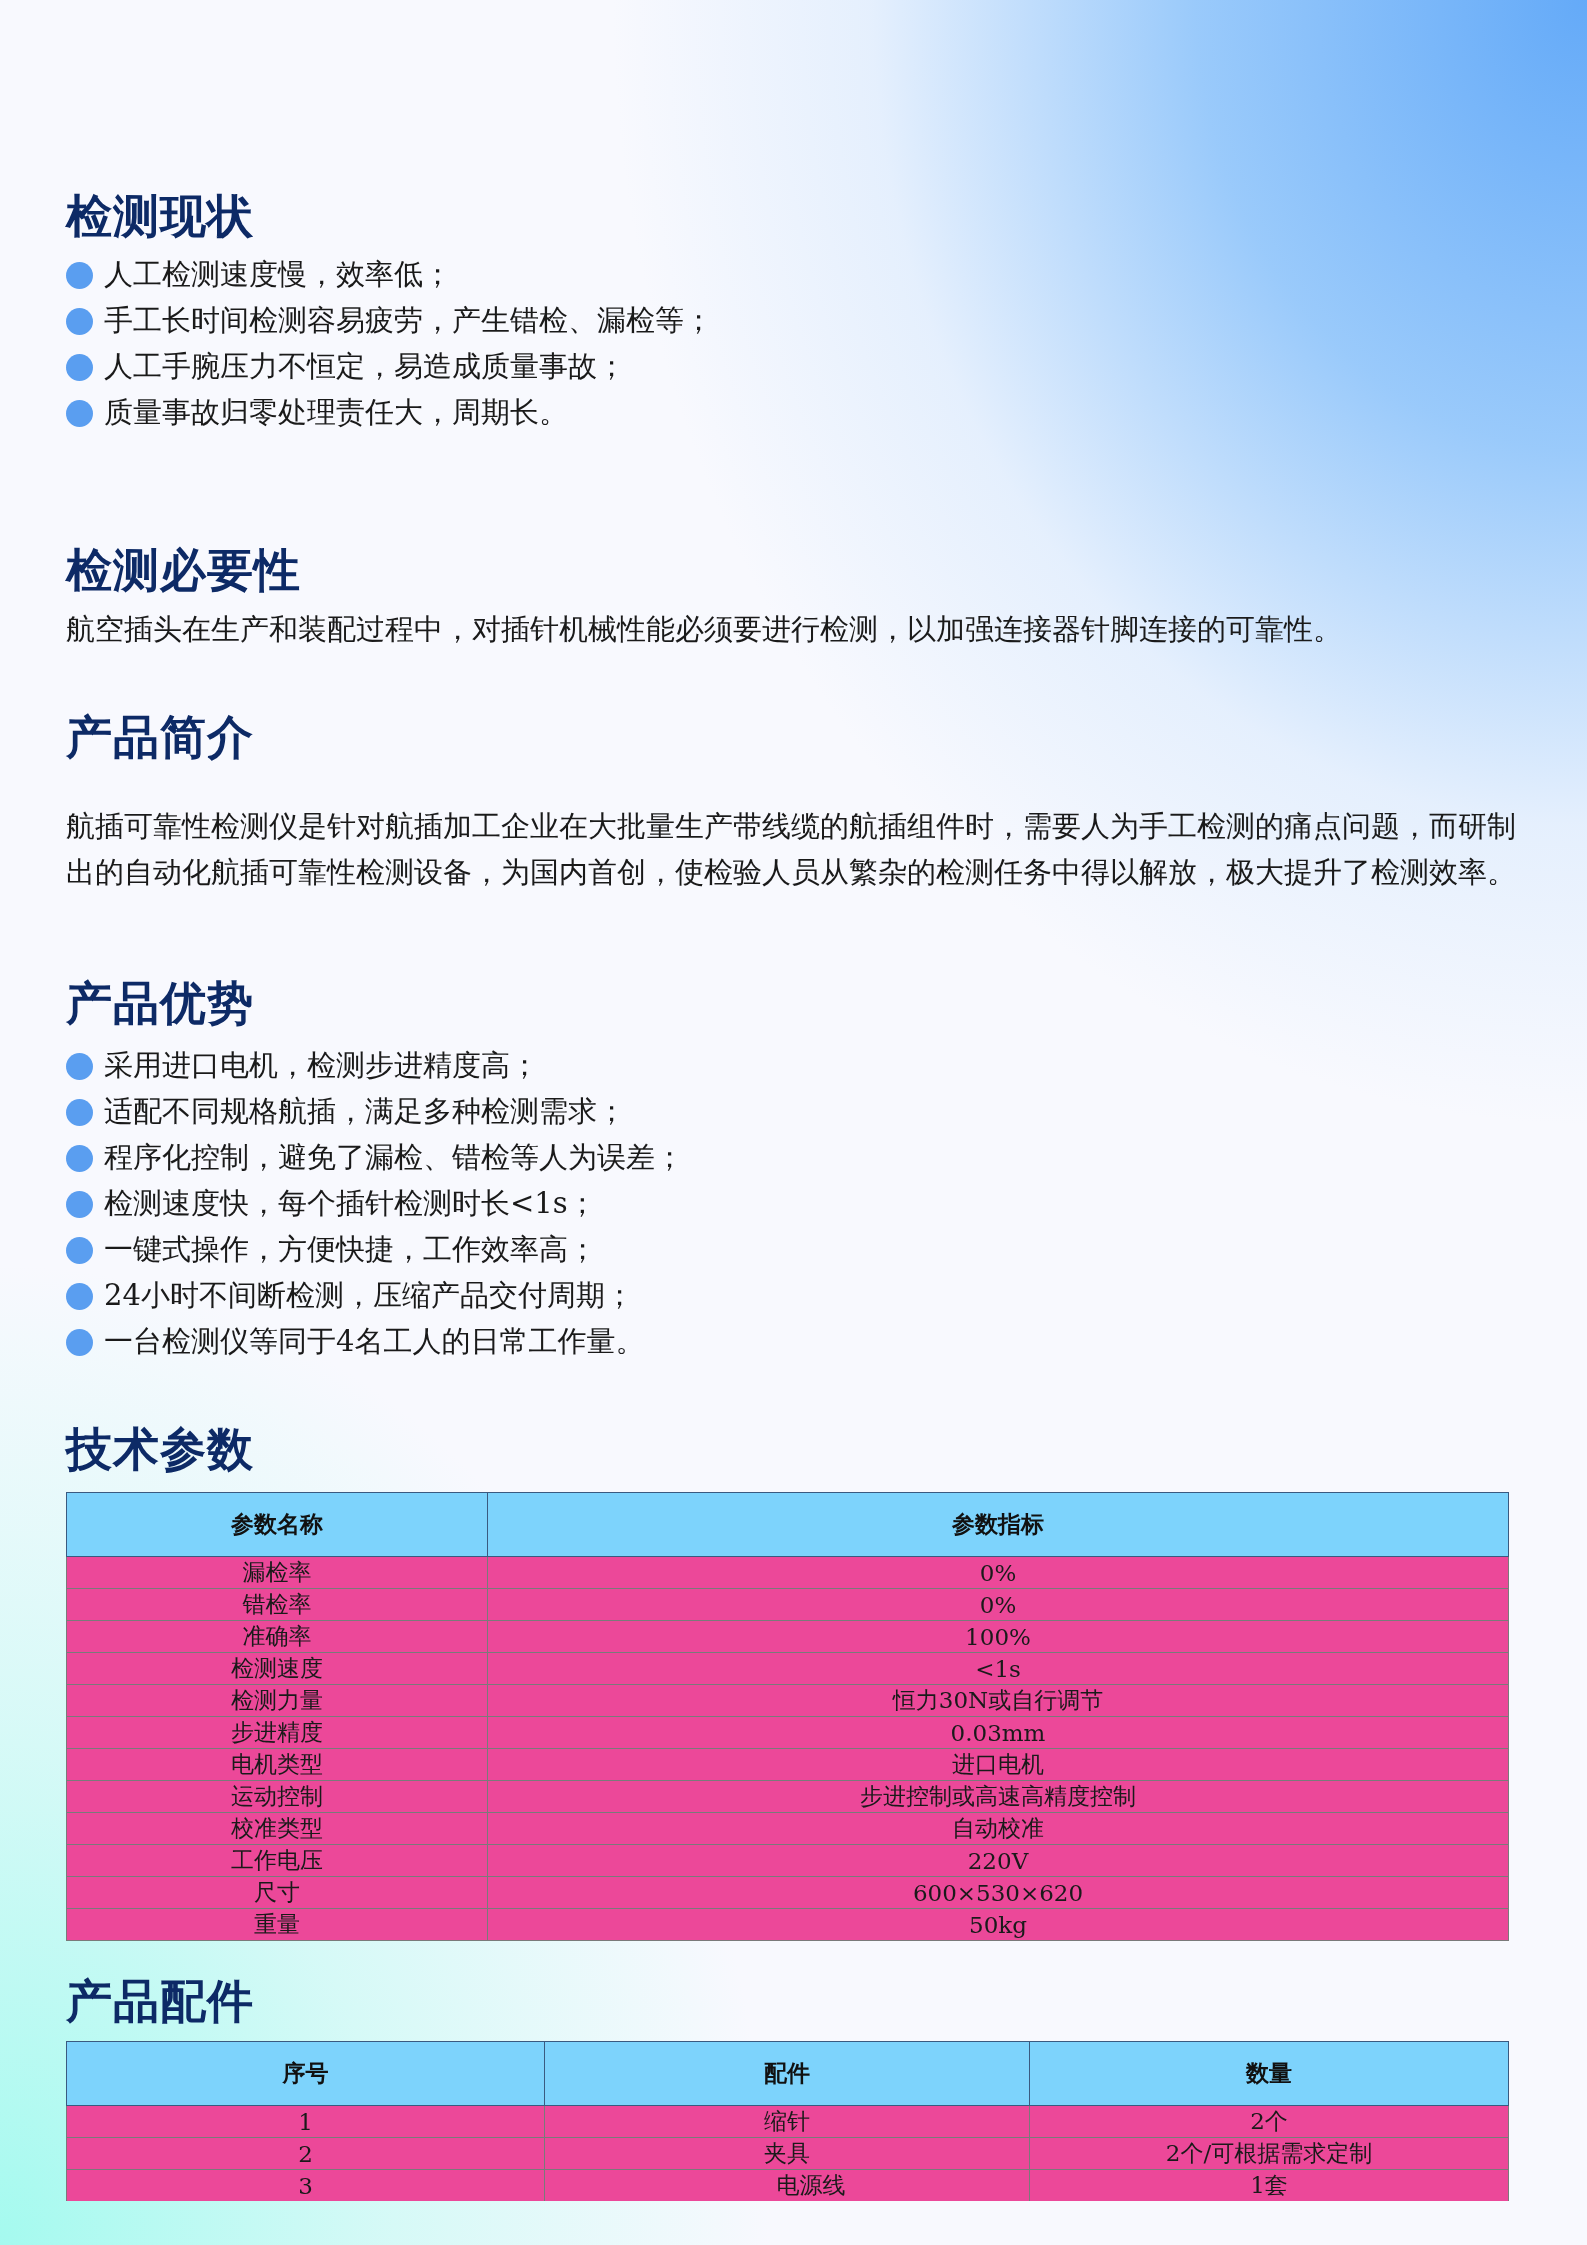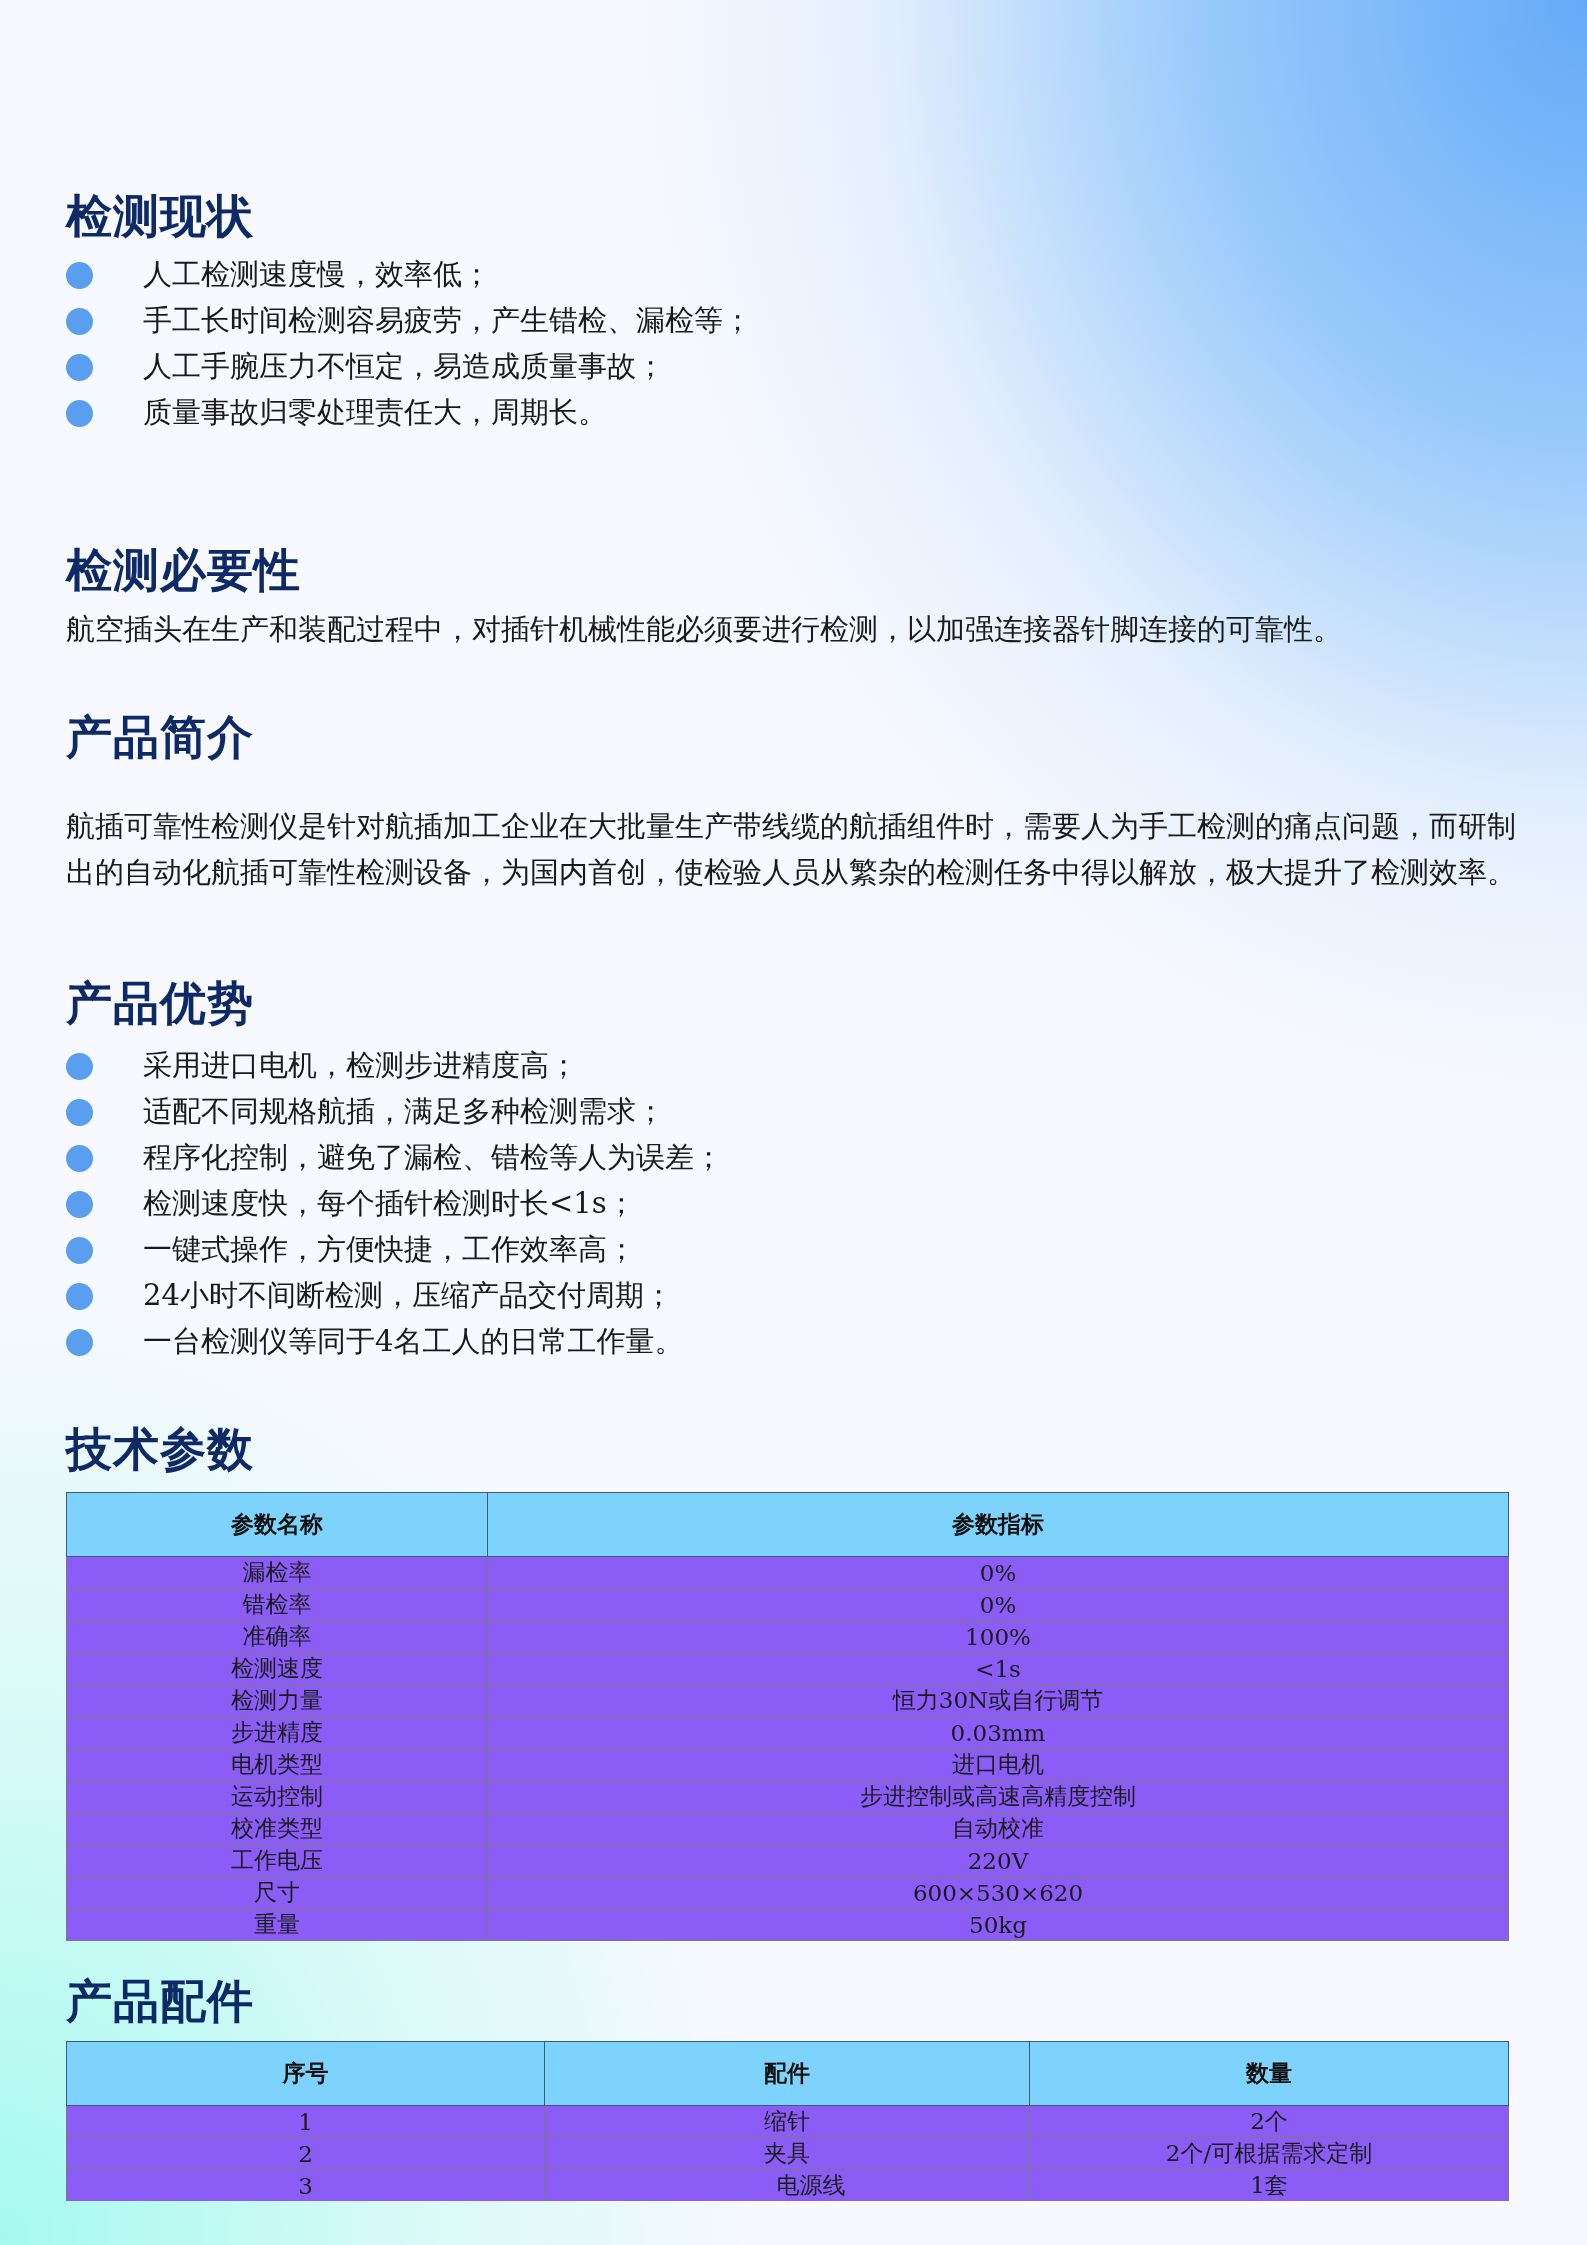--- a/index.html
+++ b/index.html
@@ -15,40 +15,40 @@
   .page { position: absolute; left: 0; top: 0; width: 1587px; height: 2014px; }
   .section-title {
     position: absolute; left: 66px; margin: 0;
     font-family: "DejaVu Serif", "Liberation Serif", serif;
     font-weight: bold; font-size: 46px; color: #0d2a66; letter-spacing: 1px;
     line-height: 56px;
   }
   .bullets { position: absolute; left: 66px; margin: 0; padding: 0; list-style: none; }
   .bullets li {
     display: flex; align-items: center; height: 46px;
-    font-size: 29px; color: #1a1a1a; gap: 39px;
+    font-size: 29px; color: #1a1a1a;
   }
   .dot {
     width: 27px; height: 27px; border-radius: 50%;
     background: #5a9ef0; margin-right: 11px; flex: 0 0 auto;
   }
   .para {
     position: absolute; left: 66px; width: 1450px; margin: 0;
     font-size: 29px; line-height: 46px; color: #1a1a1a;
   }
   table.data {
     position: absolute; left: 66px; width: 1443px;
     border-collapse: collapse; font-size: 23px; color: #1a1a1a;
   }
   table.data th {
     background: #7dd3fc; font-weight: bold; height: 31px; padding: 16px;
     border: 1.5px solid #3a5a80; text-align: center; color: #111;
   }
   table.data td {
-    background: #8b5cf6; height: 31px; padding: 0; text-align: center;
+    background: #ec4899; height: 31px; padding: 0; text-align: center;
     border: 1.5px solid #7a7a7a;
   }
 </style>
 </head>
 <body>
 
 <div class="page">
 
   <h2 class="section-title" style="top:188px;">检测现状</h2>
   <ul class="bullets" style="top:252px;">

